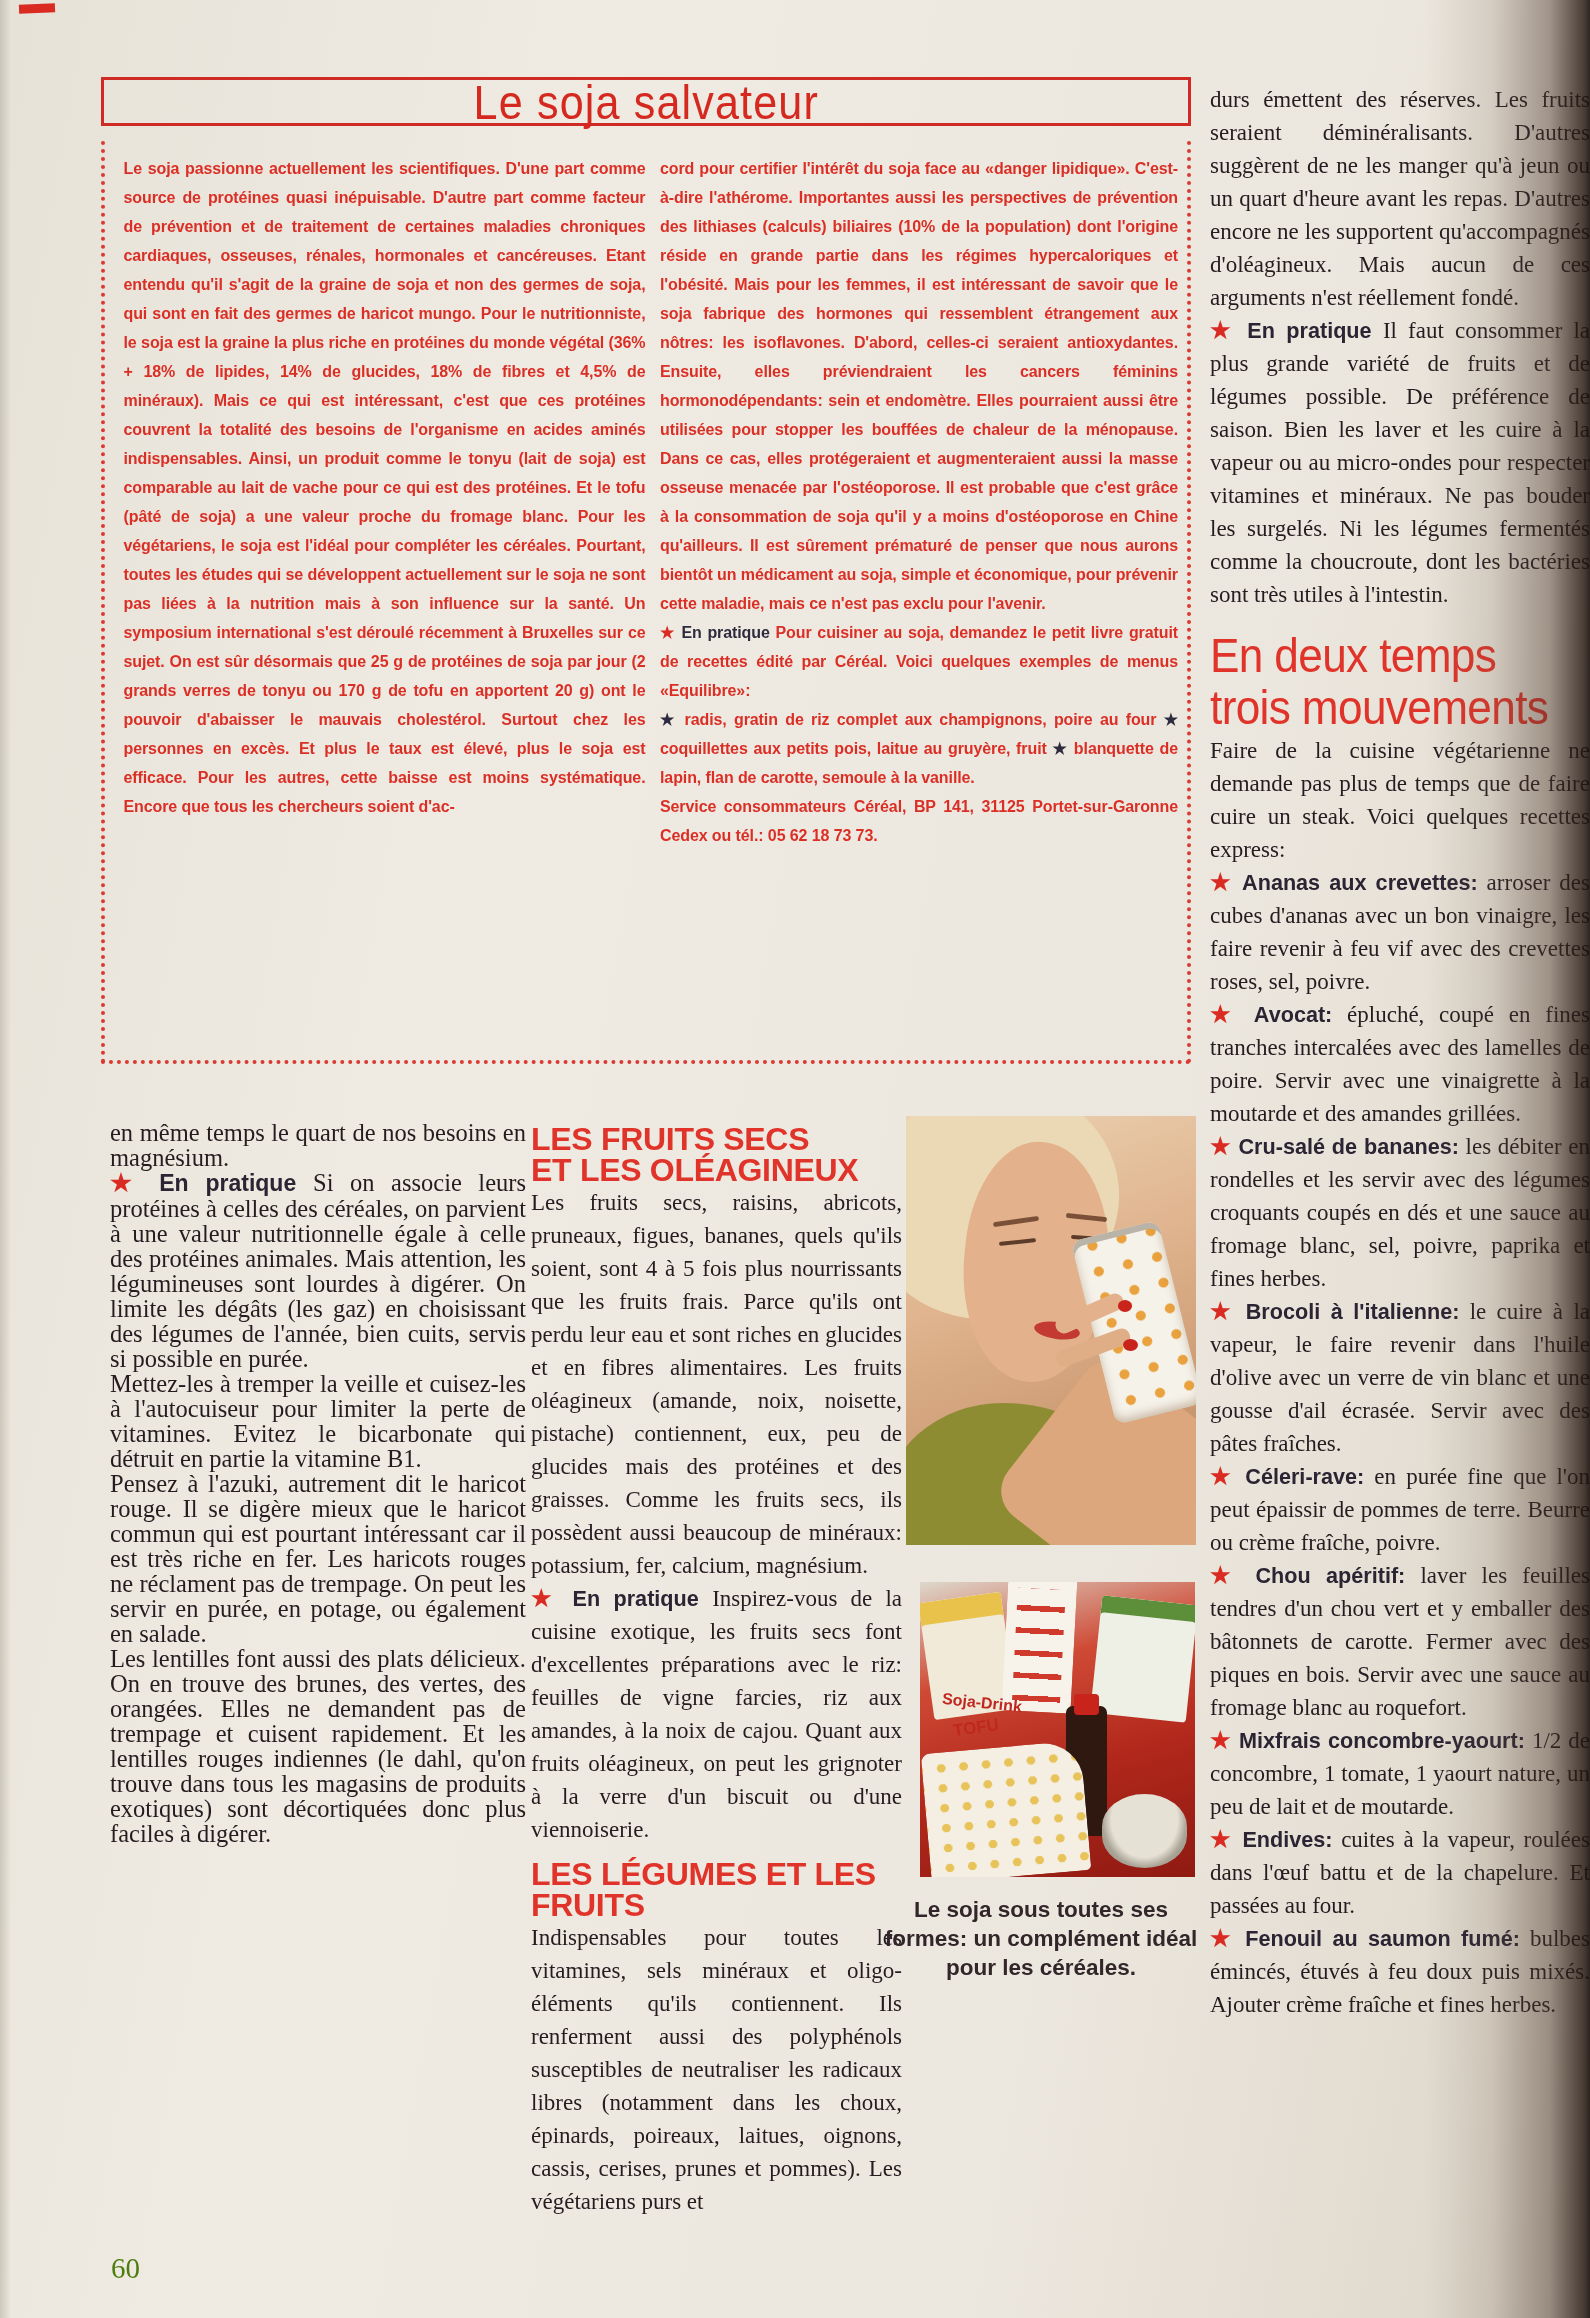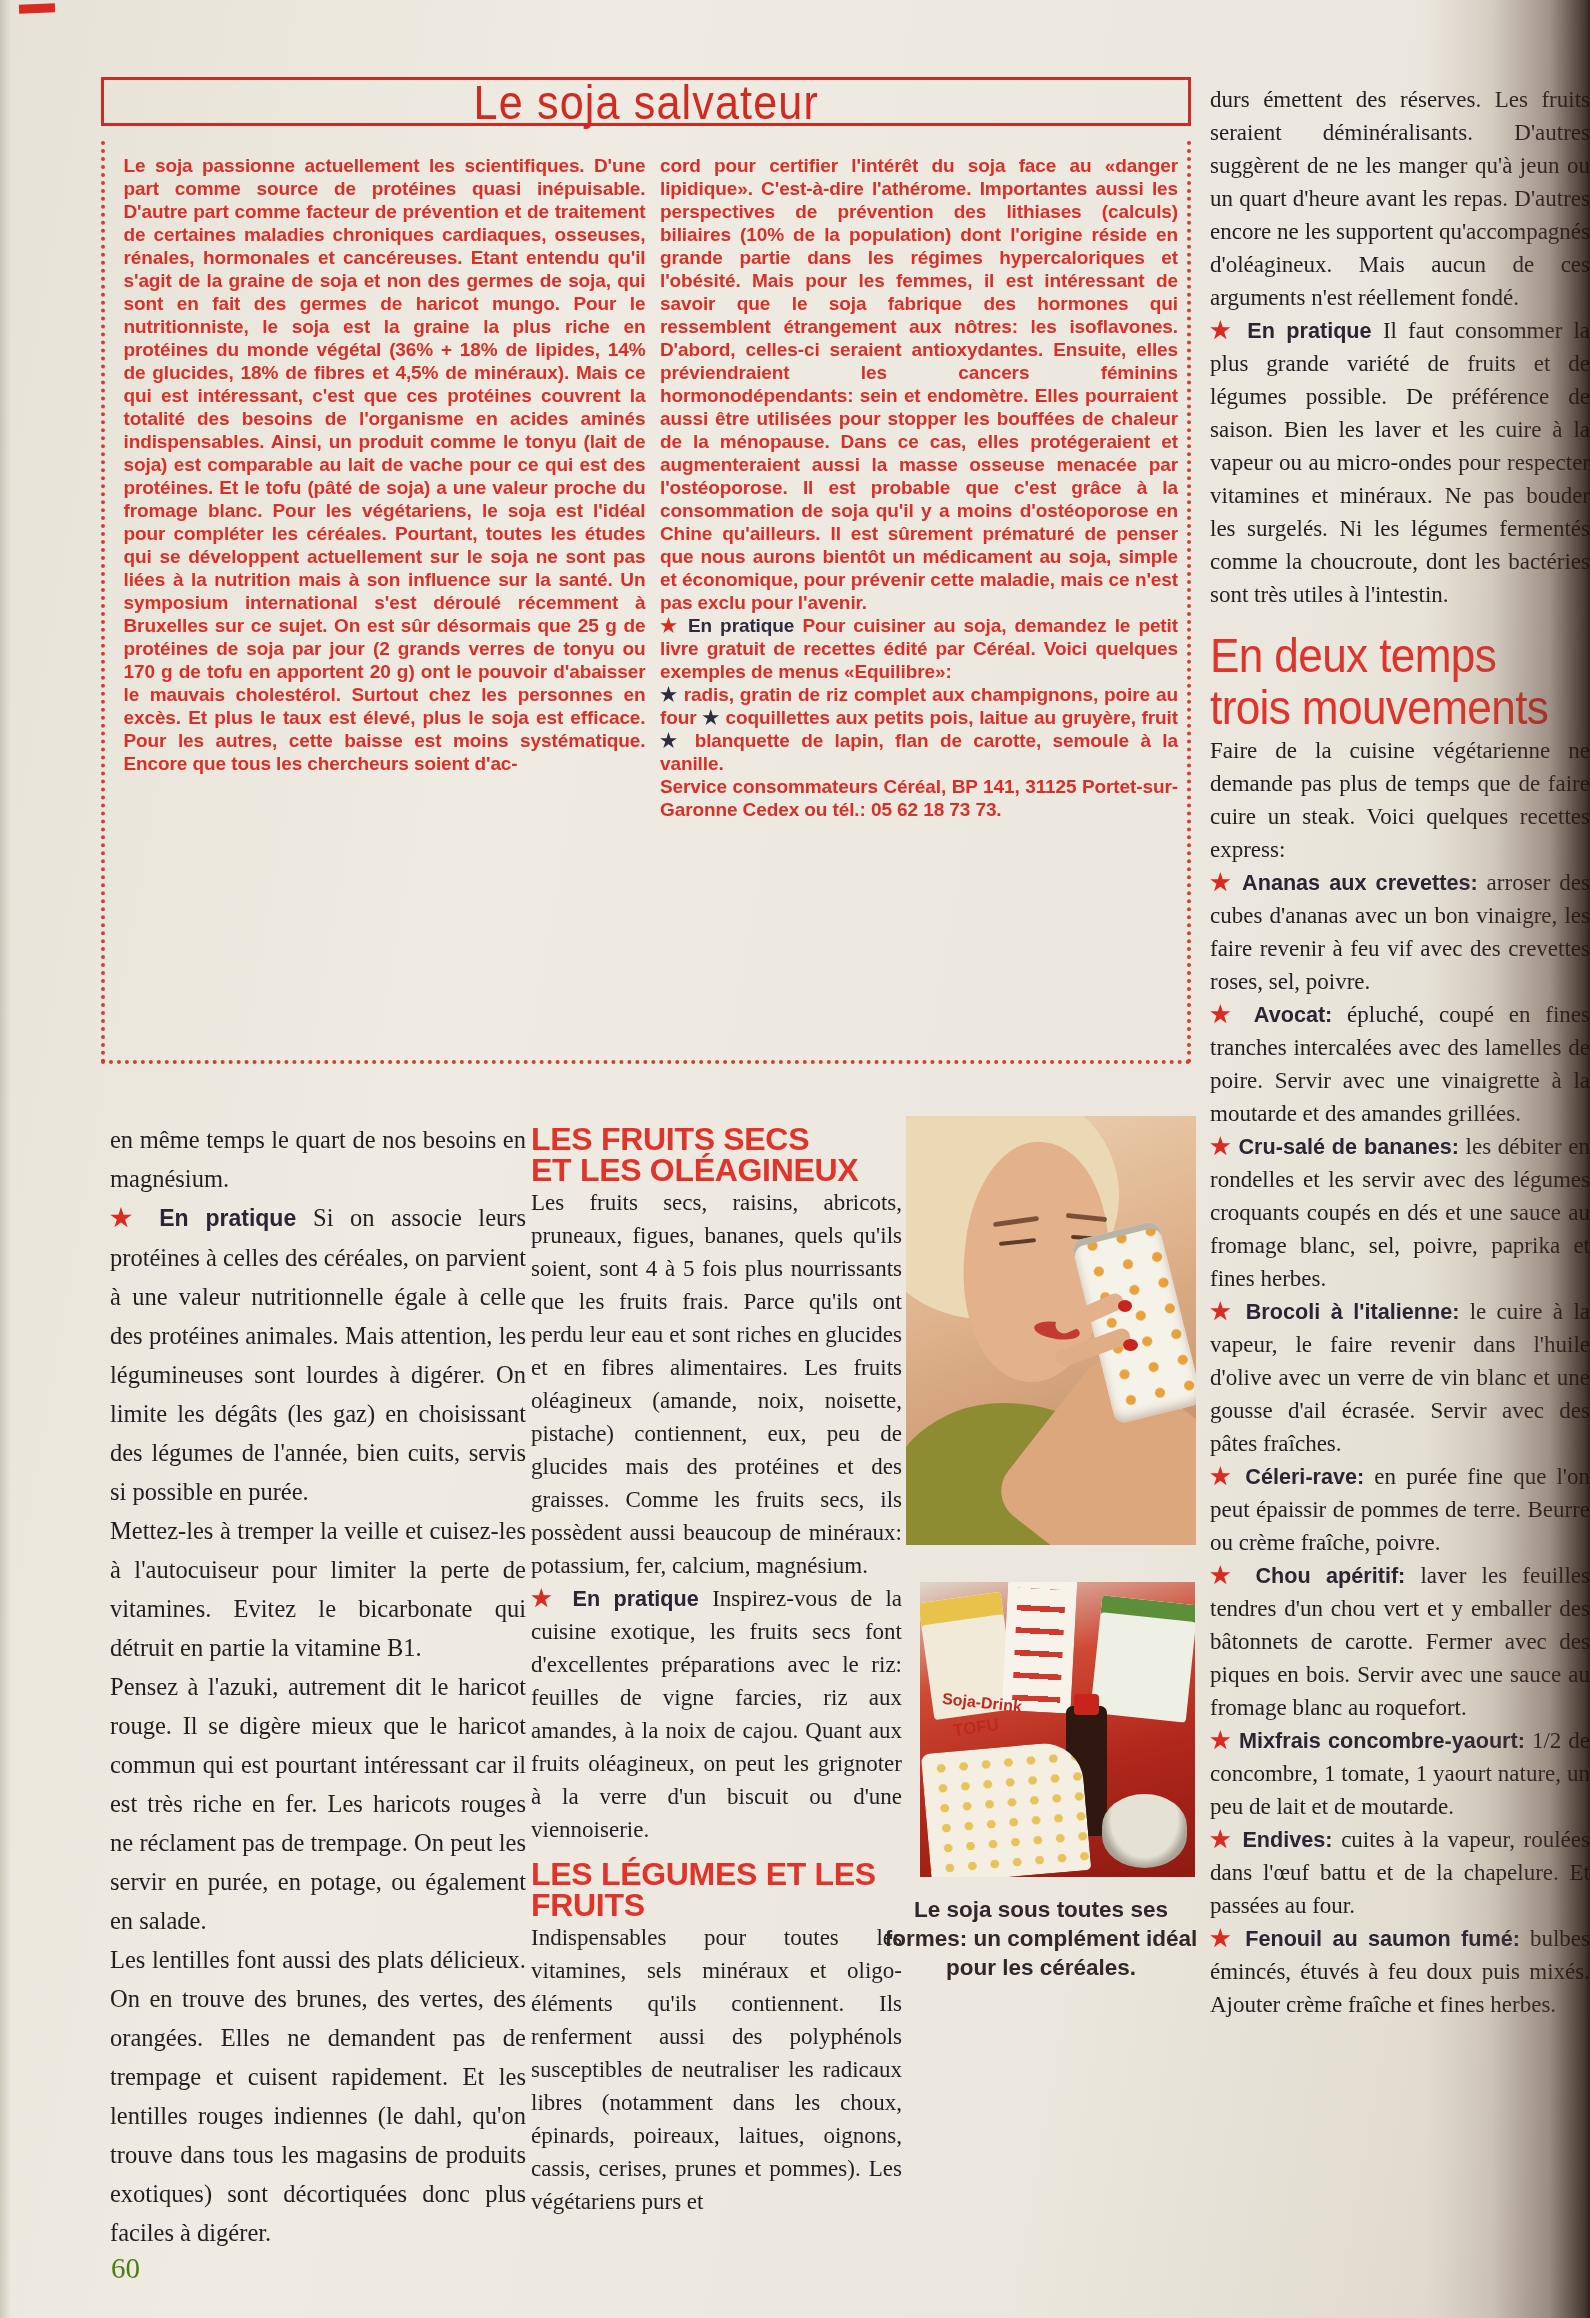--- a/index.html
+++ b/index.html
@@ -17,31 +17,31 @@
   .right-shadow{right:0;top:0;bottom:0;width:166px;z-index:50;pointer-events:none;
     background:linear-gradient(to right,rgba(110,85,70,0) 0%,rgba(110,85,70,.16) 40%,rgba(74,52,42,.45) 75%,rgba(38,24,18,.82) 96%,rgba(20,12,9,.9) 100%);}
   
   .title-box{left:101px;top:77px;width:1090px;height:49px;border:3.3px solid #cf2a24;
     box-sizing:border-box;display:flex;align-items:center;justify-content:center;}
   .title{color:#d5281f;font-size:49px;font-weight:400;letter-spacing:1.3px;transform:scaleX(.88);white-space:nowrap;}
   
   .dash-box{left:101px;top:141px;width:1090px;height:923px;box-sizing:border-box;
     border-left:4.6px dotted #d93a31;border-right:4.6px dotted #d93a31;border-bottom:4.6px dotted #d93a31;}
   .boxcol{position:absolute;top:13.2px;text-align:justify;
-    font-weight:700;font-size:19px;line-height:23px;letter-spacing:-0.1px;color:#db2f26;}
+    font-weight:700;font-size:16px;line-height:29px;letter-spacing:-0.1px;color:#db2f26;}
   .boxcol p{margin:0;}
   .c1{left:18.5px;width:522px;}
   .c2{left:555px;width:518px;}
   .star-red{color:#d92b22;font-weight:700;}
   .star-navy{color:#2e2b3f;font-weight:700;}
   .lead-navy{color:#2e2b3f;font-weight:700;}
   
   .scol{text-align:justify;font-family:"Liberation Serif", serif;color:#241c20;}
   .scol p{margin:0;}
-  .col-left2{left:110px;top:1120px;width:416px;height:1130px;overflow:hidden;font-size:24.5px;line-height:39px;}
+  .col-left2{left:110px;top:1120px;width:416px;height:1130px;overflow:hidden;font-size:24.5px;line-height:25px;}
   .col-mid{left:531px;top:1124px;width:371px;height:1120px;overflow:hidden;font-size:23px;line-height:33px;}
   .col-right{left:1210px;top:83px;width:380px;height:2176px;overflow:hidden;font-size:23px;line-height:33px;}
   .ilead{font-family:"Liberation Sans", sans-serif;font-weight:700;color:#2a2433;font-size:0.94em;}
   .subhead{font-family:"Liberation Sans", sans-serif;font-weight:700;color:#e0342a;font-size:32px;line-height:31px;text-align:left;letter-spacing:-0.3px;}
   .h-red-big{font-family:"Liberation Sans", sans-serif;color:#e0342a;font-size:48px;line-height:52px;font-weight:400;
     text-align:left;transform:scaleX(.92);transform-origin:left;white-space:nowrap;letter-spacing:-0.7px;}
   .mt28{margin-top:18.5px;} .mt14{margin-top:9.3px;} .mt20{margin-top:13.2px;}
   
   .caption{left:881px;top:1895px;width:320px;text-align:center;font-weight:700;
     color:#32262b;font-size:22.5px;line-height:29px;}

